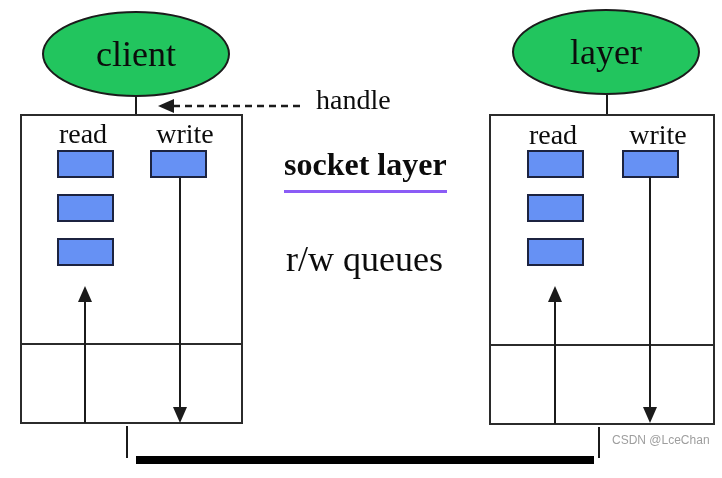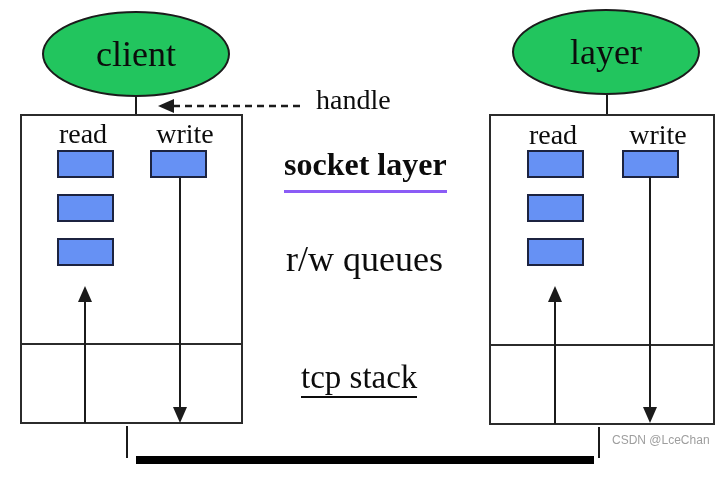--- a/index.html
+++ b/index.html
@@ -114,21 +114,20 @@
       <div class="queue-rect"></div>
       <div class="queue-rect"></div>
     </div>
   <div class="queue-col" id="server-write-queues">
       <div class="queue-rect"></div>
     </div>
 
   <span class="annotation" id="handle-label">handle</span>
   <span class="annotation" id="socket-layer-label">socket layer</span>
   <span class="annotation" id="rw-queues-label">r/w queues</span>
-  <span class="annotation" id="tcp-stack-label">tcp stack</span>
   <span class="annotation" id="watermark">CSDN @LceChan</span>
 
   <svg id="wire-overlay" viewBox="0 0 722 478" xmlns="http://www.w3.org/2000/svg">
 
     <line x1="136" y1="97" x2="136" y2="114" stroke="#1b1b1b" stroke-width="2"></line>
     <line x1="607" y1="95" x2="607" y2="114" stroke="#1b1b1b" stroke-width="2"></line>
 
     <line x1="173" y1="106" x2="300" y2="106" stroke="#1b1b1b" stroke-width="2.5" stroke-dasharray="7 5"></line>
     <polygon points="158,106 174,99 174,113" fill="#1b1b1b"></polygon>
 

